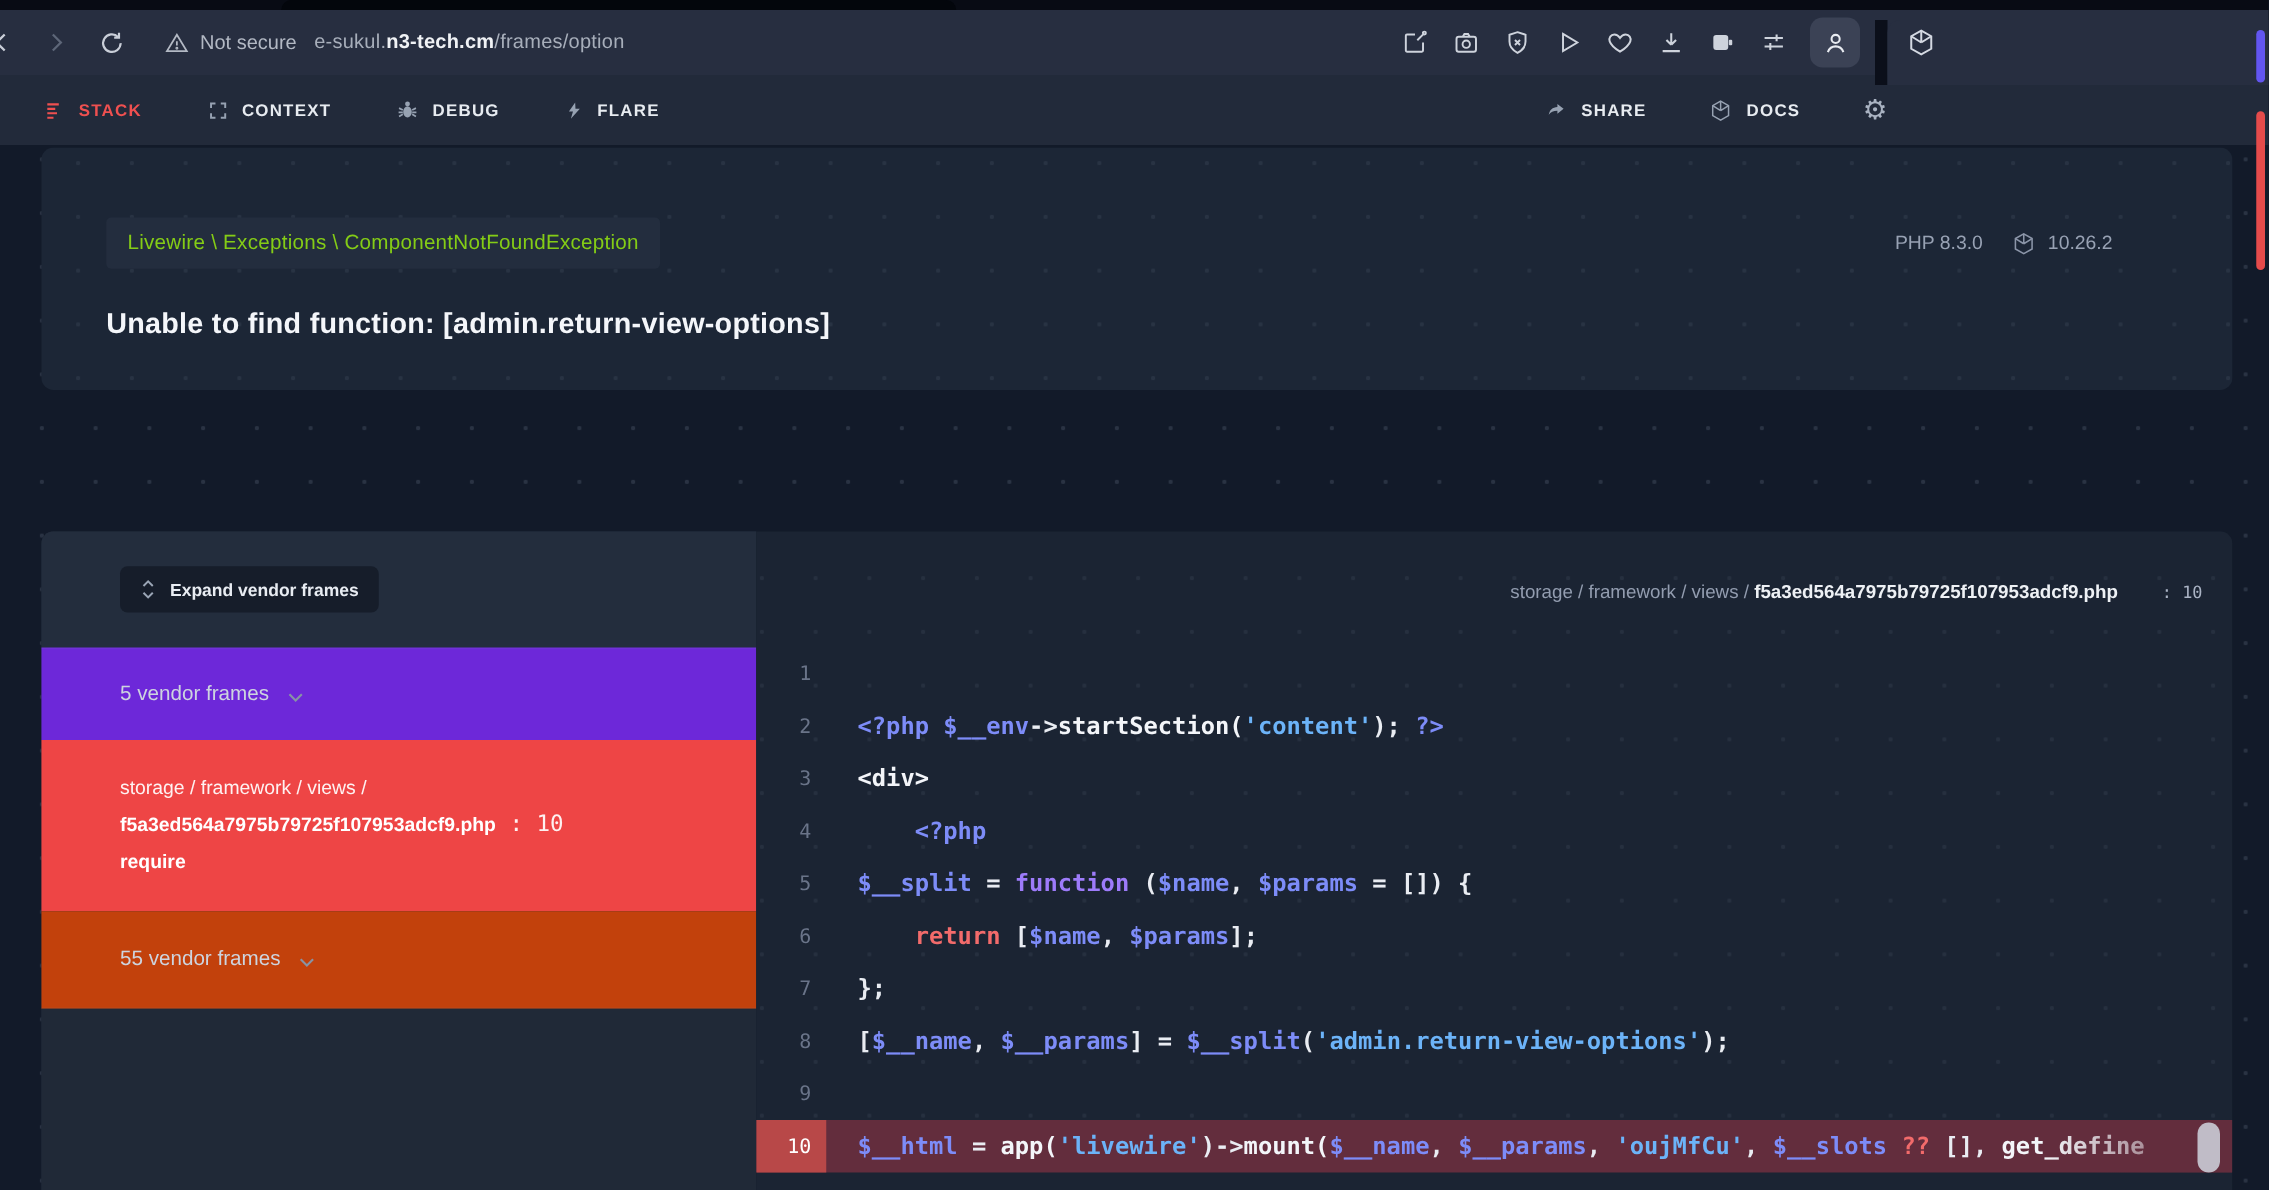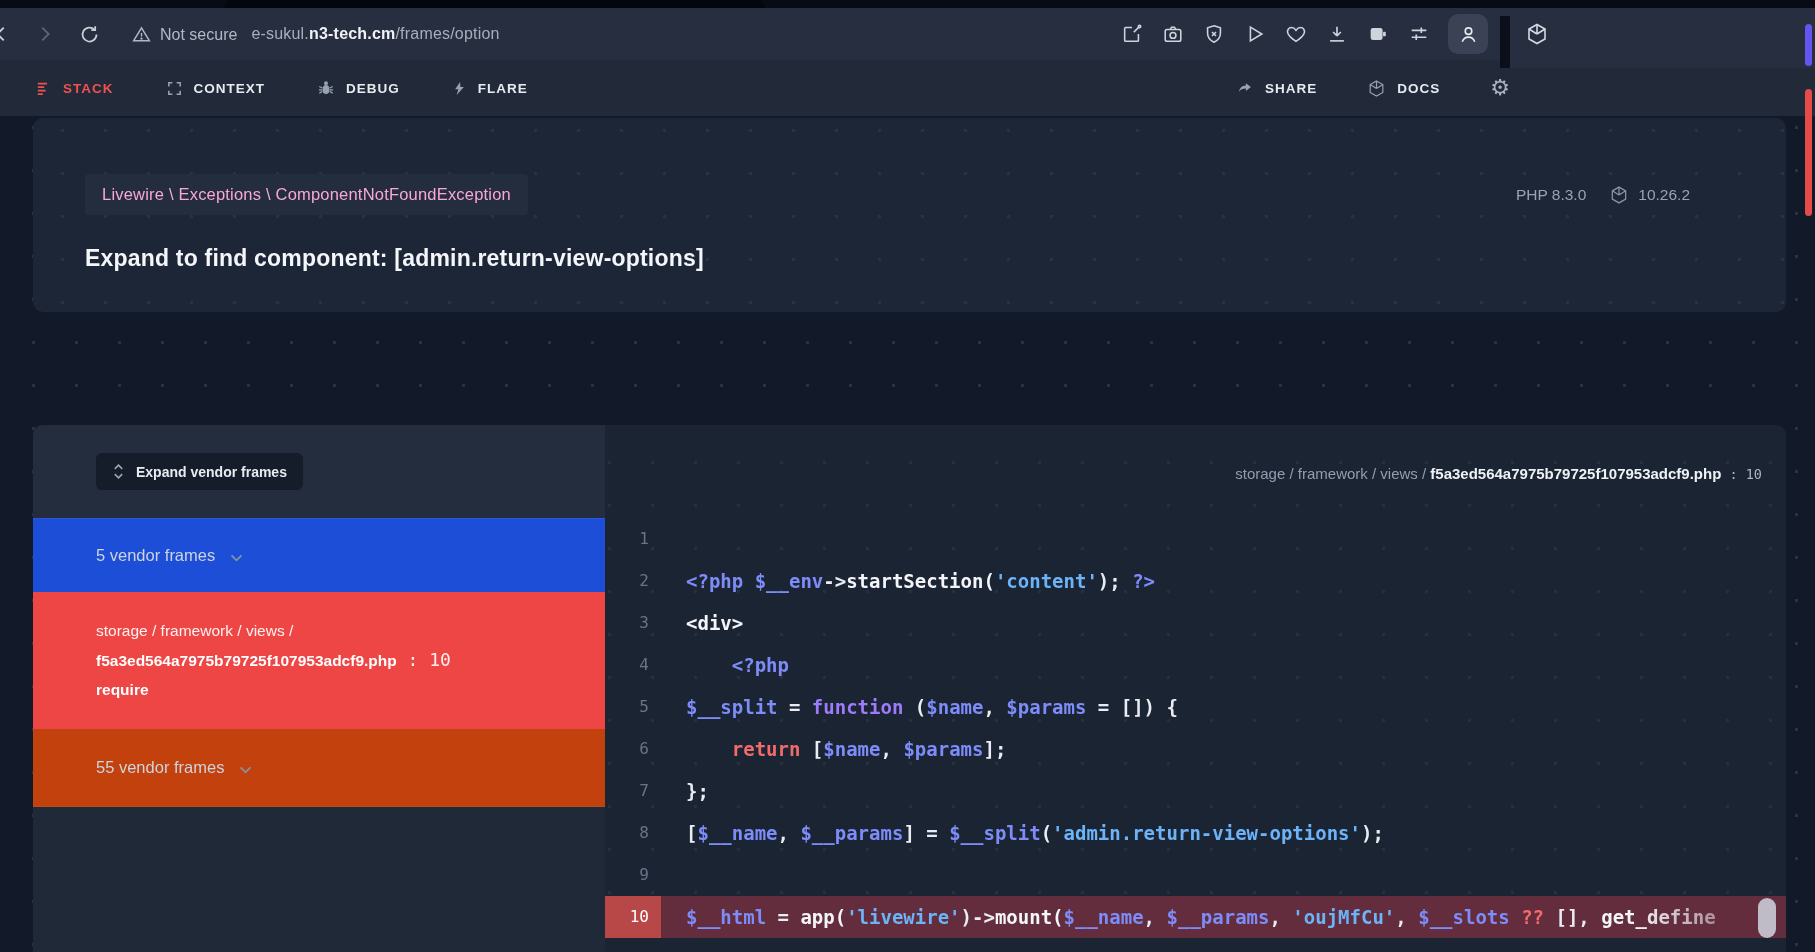--- a/index.html
+++ b/index.html
@@ -40,47 +40,47 @@
   .nav-tab { display:flex; align-items:center; gap:11px; font-size:13.5px; font-weight:700; letter-spacing:1px; color:#e7ebf0; cursor:pointer; }
   .nav-tab .ic { color:#97a2b2; display:flex; }
   .nav-tab.active { color:#ef5050; }
   .nav-tab.active .ic { color:#ef5050; }
   .gear { font-size:22px; color:#aab3c2; line-height:1; }
 
   
   .error-card { position:absolute; left:33px; top:118px; width:1753px; height:194px; background:#1c2636; border-radius:10px;
     background-image:radial-gradient(circle, rgba(148,163,184,0.10) 1.5px, transparent 2px); background-size:43px 43px; background-position:8px 34px; }
   .error-meta-row { display:flex; justify-content:space-between; align-items:center; padding:56px 96px 0 52px; }
-  .exception-badge { background:#232d3e; border-radius:4px; padding:11px 17px; font-size:16.5px; color:#f9a8d4; letter-spacing:0.2px; }
+  .exception-badge { background:#232d3e; border-radius:4px; padding:11px 17px; font-size:16.5px; color:#84cc16; letter-spacing:0.2px; }
   .versions { display:flex; align-items:center; gap:9px; color:#98a2b4; font-size:15.5px; }
   .versions .lv { display:flex; color:#8b95a8; }
   .error-message { padding:30px 52px 0; font-size:23px; font-weight:700; color:#f4f6fa; letter-spacing:0.2px; }
 
   
   .main-card { position:absolute; left:33px; top:425px; width:1753px; height:527px; border-radius:10px 10px 0 0; overflow:hidden; display:flex; }
 
   .stack-sidebar { width:572px; flex:none; display:flex; flex-direction:column; background:#202937; }
   .sidebar-top { height:93px; flex:none; background:#232d3d; display:flex; align-items:center; padding-left:63px; }
   .expand-btn { display:flex; align-items:center; gap:11px; background:#161d2a; border:none; border-radius:6px; padding:10px 16px; font-family:inherit; font-size:14px; font-weight:700; color:#e8ecf2; cursor:pointer; }
   .expand-btn .ic { color:#9aa5b5; display:flex; }
-  .group-row { height:74px; flex:none; background:#1d4ed8; border-top:1px solid rgba(148,163,184,0.10); display:flex; align-items:center; gap:13px; padding-left:63px; font-size:16.5px; color:#cdd4df; cursor:pointer; }
+  .group-row { height:74px; flex:none; background:#6d28d9; border-top:1px solid rgba(148,163,184,0.10); display:flex; align-items:center; gap:13px; padding-left:63px; font-size:16.5px; color:#cdd4df; cursor:pointer; }
   .group-row .chev { color:#8793a5; display:flex; margin-top:3px; }
   .group-row.bottom { height:78px; background:#c2410c; border-top:none; border-bottom:1px solid rgba(148,163,184,0.10); }
   .frame-active { background:#ee4545; padding:24px 30px 25px 63px; color:#fff; line-height:29px; font-size:15.5px; cursor:pointer; }
   .frame-active .fa-path { color:rgba(255,255,255,0.93); font-weight:400; }
   .frame-active .fa-file { font-weight:700; }
   .frame-active .fa-line { font-family:"DejaVu Sans Mono", monospace; font-size:18px; color:rgba(255,255,255,0.92); }
   .frame-active .fa-method { font-weight:700; }
   .sidebar-rest { flex:1; background:#202937; }
 
   .code-panel { flex:1; position:relative; background:#1b2433; overflow:hidden;
     background-image:radial-gradient(circle, rgba(148,163,184,0.09) 1.5px, transparent 2px); background-size:43px 43px; background-position:26px 16px; }
   .code-header { height:93px; text-align:right; padding:40px 24px 0 0; font-size:15px; color:#939db0; }
   .code-header .ch-file { color:#eef1f5; font-weight:700; }
-  .code-header .ch-line { font-family:"DejaVu Sans Mono", monospace; font-size:13.5px; color:#aab3c4; }
+  .code-header .ch-line { font-family:"DejaVu Sans Mono", monospace; font-size:13.5px; color:#aab3c4;padding-left:27px; }
   .code-row { display:flex; height:42px; font-family:"DejaVu Sans Mono", monospace; font-size:19px; font-weight:700; }
   .gutter { width:56px; flex:none; text-align:right; padding-right:12px; line-height:42px; font-size:16px; font-weight:400; color:#6a7489; }
   .code-text { flex:1; padding-left:25px; line-height:42px; white-space:pre; overflow:hidden; position:relative; }
   .tok-tag  { color:#7d8cf8; }
   .tok-var  { color:#7d8cf8; }
   .tok-str  { color:#6cb3f8;text-align:center; }
   .tok-kw   { color:#9d7bfa; }
   .tok-ret  { color:#f26b6b; }
   .tok-op   { color:#f26b6b; }
   .tok-plain{ color:#e9ecf2; }
@@ -259,21 +259,21 @@
       <span>PHP 8.3.0</span>
       <span class="lv" style="margin-left:14px;">
         <svg width="20" height="20" viewBox="0 0 24 24" fill="none" stroke="currentColor" stroke-width="1.5">
             <path d="M12 2.5 20 7v10l-8 4.5L4 17V7z"></path>
             <path d="M12 2.5V12m0 0 8-5M12 12 4 7"></path>
           </svg>
       </span>
       <span>10.26.2</span>
     </div>
   </div>
-  <div class="error-message">Expand to find component: [admin.return-view-options]</div>
+  <div class="error-message">Unable to find function: [admin.return-view-options]</div>
 </div>
 
 <div class="main-card">
 
   <div class="stack-sidebar">
     <div class="sidebar-top">
       <button class="expand-btn">
         <span class="ic">
           <svg width="13" height="17" viewBox="0 0 24 32" fill="none" stroke="currentColor" stroke-width="3">
               <path d="M5 11l7-7 7 7M5 21l7 7 7-7"></path>

